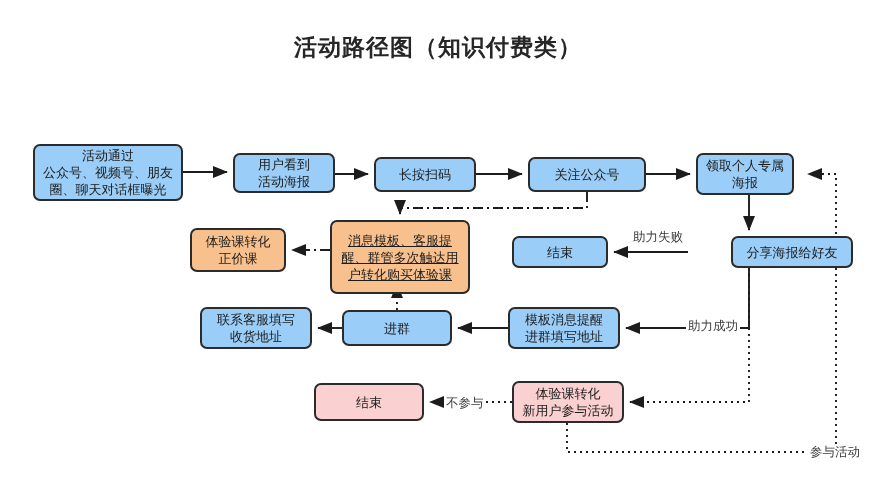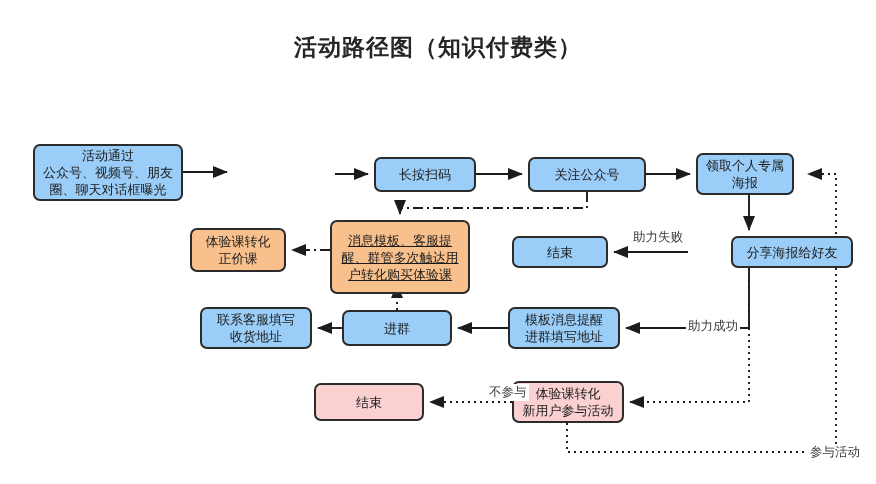--- a/index.html
+++ b/index.html
@@ -105,20 +105,22 @@
 
       <path d="M512,402 L430,402"></path>
 
       <path d="M567,423 L567,452 L836,452 L836,174 L808,174"></path>
     </g>
   </svg>
 
   <div class="node blue" style="left:33px;top:144px;width:150px;height:57px;">活动通过
 公众号、视频号、朋友
 圈、聊天对话框曝光</div>
+  <div class="node blue" style="left:233px;top:153px;width:102px;height:40px;">用户看到
+活动海报</div>
   <div class="node blue" style="left:528px;top:157px;width:118px;height:35px;">关注公众号</div>
   <div class="node blue" style="left:374px;top:157px;width:102px;height:35px;">长按扫码</div>
   <div class="node blue" style="left:696px;top:153px;width:98px;height:42px;">领取个人专属
 海报</div>
 
   <div class="node orange" style="left:190px;top:228px;width:96px;height:44px;">体验课转化
 正价课</div>
   <div class="node orange" style="left:330px;top:220px;width:140px;height:74px;text-decoration:underline;">消息模板、客服提
 醒、群管多次触达用
 户转化购买体验课</div>
@@ -131,16 +133,16 @@
   <div class="node blue" style="left:342px;top:310px;width:110px;height:36px;">进群</div>
   <div class="node blue" style="left:508px;top:307px;width:112px;height:42px;">模板消息提醒
 进群填写地址</div>
 
   <div class="node pink" style="left:314px;top:383px;width:110px;height:38px;">结束</div>
   <div class="node pink" style="left:512px;top:381px;width:112px;height:42px;">体验课转化
 新用户参与活动</div>
 
   <div class="edge-label" style="left:631px;top:229px;">助力失败</div>
   <div class="edge-label" style="left:686px;top:318px;">助力成功</div>
-  <div class="edge-label" style="left:444px;top:384px;margin-left:43px;">不参与</div>
+  <div class="edge-label" style="left:444px;top:395px;">不参与</div>
   <div class="edge-label" style="left:808px;top:444px;">参与活动</div>
 
 </div>
 
 </body></html>

